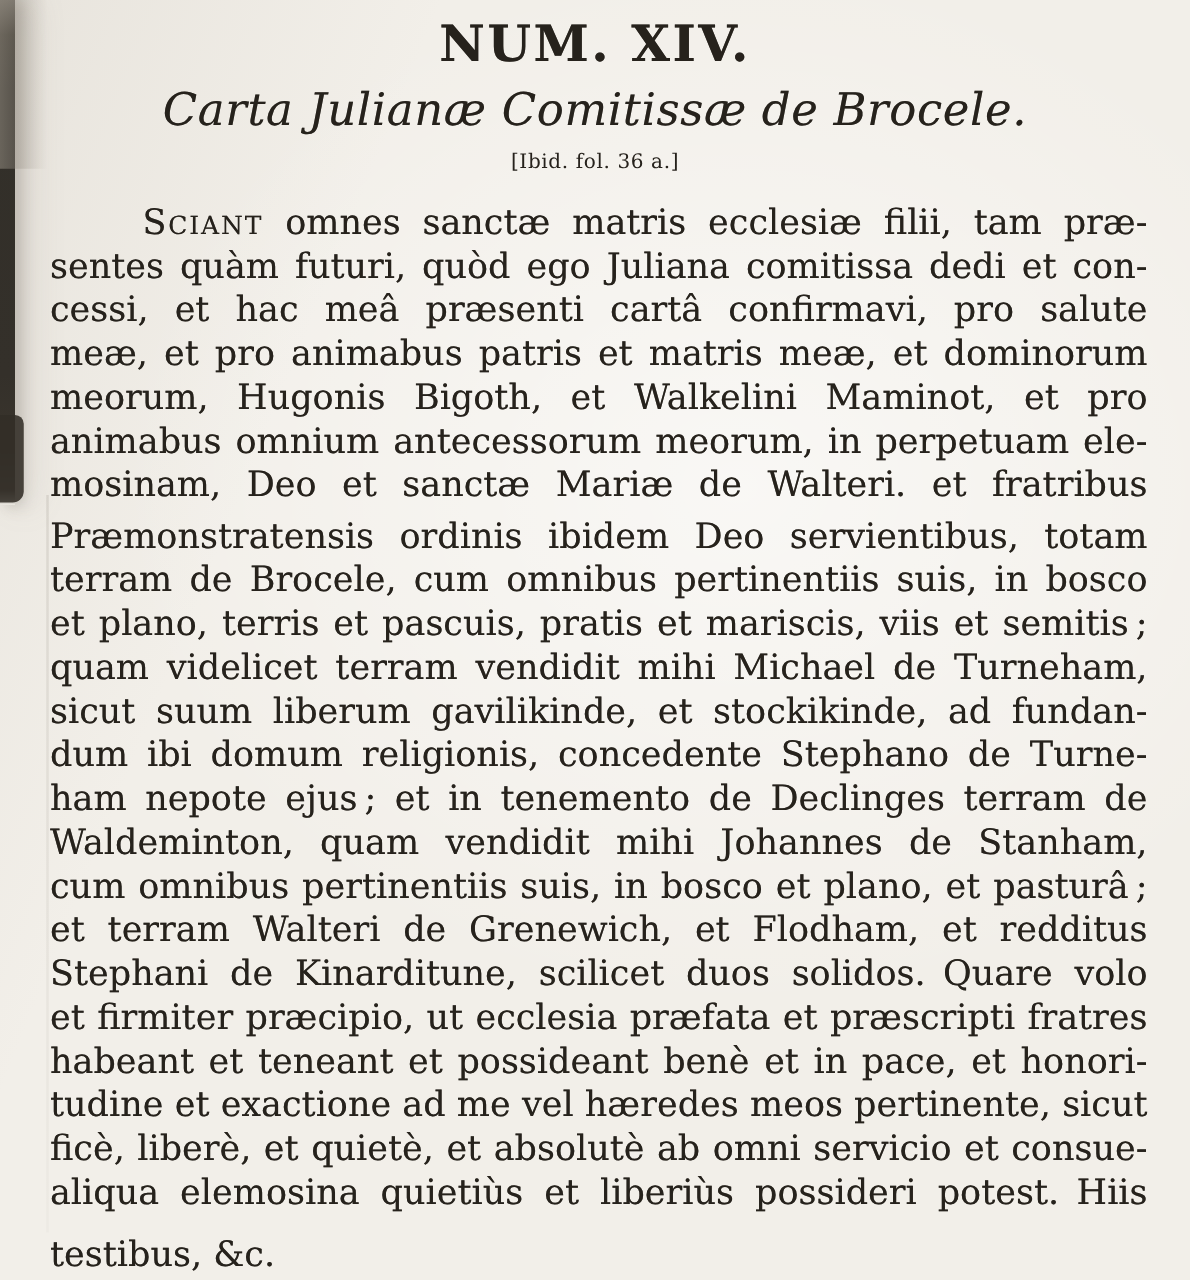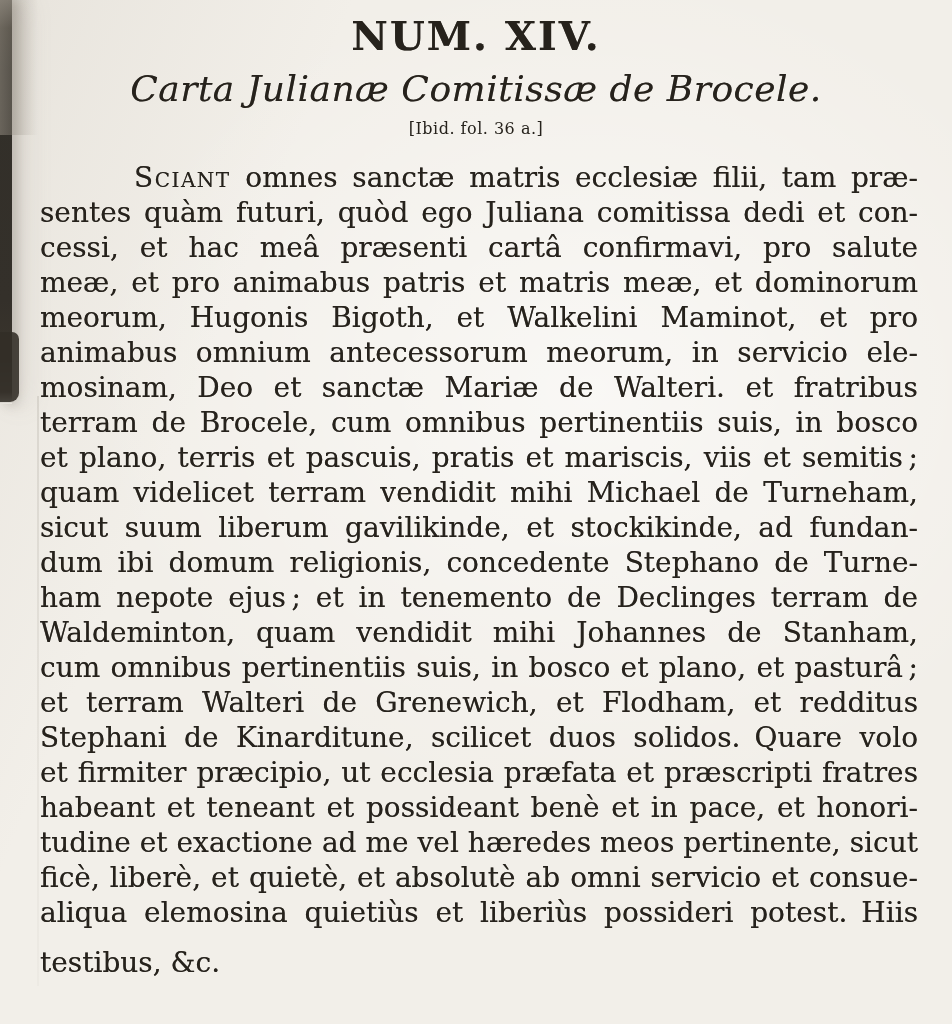--- a/index.html
+++ b/index.html
@@ -80,21 +80,20 @@
   }
   
   .bline::after { content: ""; display: inline-block; width: 100%; height: 0; }
   .bline.first { text-indent: 74px; }
   .bline.gap { margin-top: 6px; }
   .bline.last { text-align: left; margin-top: 15px; }
   .bline.last::after { content: none; }
   .lead {
     font-variant: small-caps;
     letter-spacing: 1.5px;
-    margin-left: 20px;
   }
 </style>
 </head>
 <body>
 
 <div class="page">
 
   <div class="scan-edge"></div>
   <div class="fold-line"></div>
 
@@ -103,22 +102,23 @@
     <div class="charter-title">Carta Julianæ Comitissæ de Brocele.</div>
     <div class="source-note">[Ibid. fol. 36 a.]</div>
   </div>
 
   <div class="charter-body">
     <div class="bline first"><span class="lead">Sciant</span><span> omnes sanctæ matris ecclesiæ filii, tam præ-</span></div>
     <div class="bline">sentes quàm futuri, quòd ego Juliana comitissa dedi et con-</div>
     <div class="bline">cessi, et hac meâ præsenti cartâ confirmavi, pro salute animæ</div>
     <div class="bline">meæ, et pro animabus patris et matris meæ, et dominorum</div>
     <div class="bline">meorum, Hugonis Bigoth, et Walkelini Maminot, et pro</div>
-    <div class="bline">animabus omnium antecessorum meorum, in servicio ele-</div>
+    <div class="bline">animabus omnium antecessorum meorum, in perpetuam ele-</div>
     <div class="bline">mosinam, Deo et sanctæ Mariæ de Walteri. et fratribus</div>
+    <div class="bline gap">Præmonstratensis ordinis ibidem Deo servientibus, totam</div>
     <div class="bline">terram de Brocele, cum omnibus pertinentiis suis, in bosco</div>
     <div class="bline">et plano, terris et pascuis, pratis et mariscis, viis et semitis ;</div>
     <div class="bline">quam videlicet terram vendidit mihi Michael de Turneham,</div>
     <div class="bline">sicut suum liberum gavilikinde, et stockikinde, ad fundan-</div>
     <div class="bline">dum ibi domum religionis, concedente Stephano de Turne-</div>
     <div class="bline">ham nepote ejus ; et in tenemento de Declinges terram de</div>
     <div class="bline">Waldeminton, quam vendidit mihi Johannes de Stanham,</div>
     <div class="bline">cum omnibus pertinentiis suis, in bosco et plano, et pasturâ ;</div>
     <div class="bline">et terram Walteri de Grenewich, et Flodham, et redditus</div>
     <div class="bline">Stephani de Kinarditune, scilicet duos solidos. Quare volo</div>

